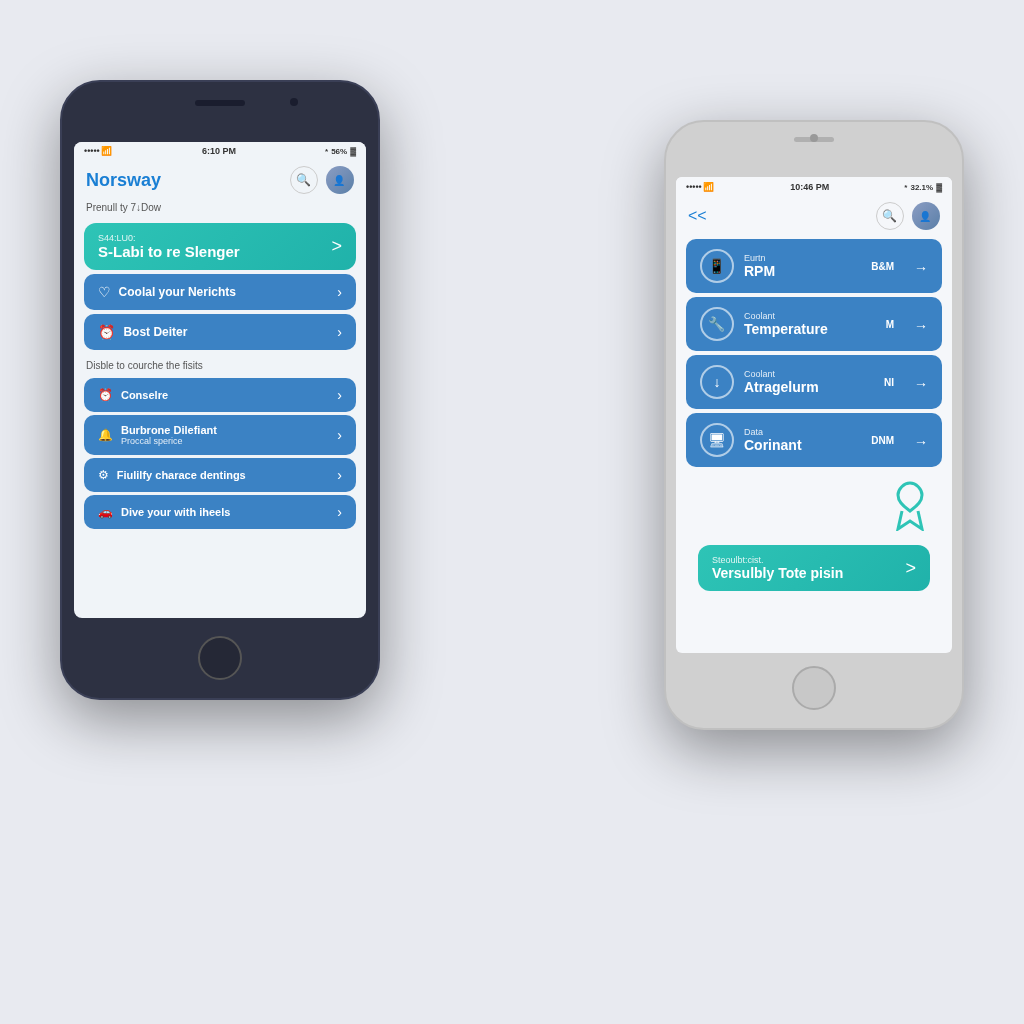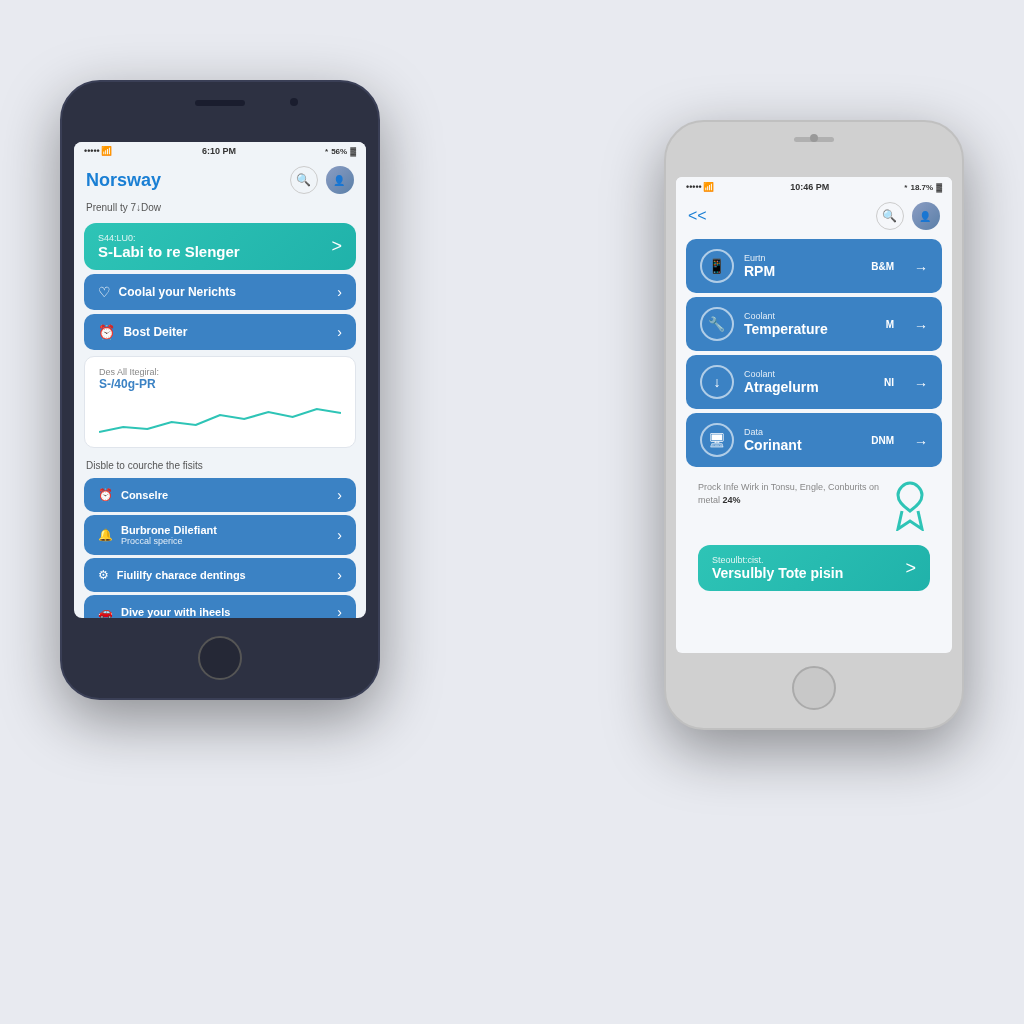--- a/index.html
+++ b/index.html
@@ -401,29 +401,20 @@
     </div>
 
     <div class="blue-item">
       <div class="blue-item-left">
         <span class="blue-item-icon">⏰</span>
         <span class="blue-item-label">Bost Deiter</span>
       </div>
       <span class="blue-item-chevron">›</span>
     </div>
 
-    <div class="chart-card">
-      <div class="chart-label">Des All Itegiral:</div>
-      <div class="chart-value">S-/40g-PR</div>
-      <div class="chart-area">
-        <svg class="chart-svg" viewBox="0 0 200 40" preserveAspectRatio="none">
-          <polyline points="0,35 20,30 40,32 60,25 80,28 100,18 120,22 140,15 160,20 180,12 200,16" fill="none" stroke="#2ec4b6" stroke-width="2"></polyline>
-        </svg>
-      </div>
-    </div>
 
     <div class="section-label">Disble to courche the fisits</div>
 
     <div class="list-item">
       <div class="list-item-left">
         <span class="list-item-icon">⏰</span>
         <div class="list-item-text">
           <div class="list-item-title">Conselre</div>
         </div>
       </div>
@@ -472,21 +463,21 @@
   <div class="screen">
 
     <div class="right-status-bar">
       <div class="status-bar-left">
         <span>•••••</span>
         <span>📶</span>
       </div>
       <div class="status-time">10:46 PM</div>
       <div class="status-right">
         <span>*</span>
-        <span>18.7%</span>
+        <span>32.1%</span>
         <span>▓</span>
       </div>
     </div>
 
     <div class="right-header">
       <div class="back-btn">&lt;&lt;</div>
       <div class="right-header-icons">
         <div class="search-icon-circle">🔍</div>
         <div class="avatar">👤</div>
       </div>
@@ -540,24 +531,20 @@
       </div>
     </div>
 
     <div class="info-box">
       <div style="overflow:hidden;">
 
         <svg class="teal-ribbon" viewBox="0 0 40 50">
           <path d="M20 2 C14 2, 8 8, 8 14 C8 20, 12 24, 20 30 C28 24, 32 20, 32 14 C32 8, 26 2, 20 2 Z" fill="none" stroke="#2ec4b6" stroke-width="3"></path>
           <path d="M12 30 L8 48 L20 40 L32 48 L28 30" fill="none" stroke="#2ec4b6" stroke-width="3"></path>
         </svg>
-        <div class="info-text">
-          <span>Prock Infe Wirk in Tonsu, Engle, Conburits on metal</span>
-          <span class="info-highlight">24%</span>
-        </div>
       </div>
     </div>
 
     <div class="cta-card">
       <div class="cta-text">
         <div class="cta-sublabel">Steoulbt:cist.</div>
         <div class="cta-title">Versulbly Tote pisin</div>
       </div>
       <div class="cta-chevron">&gt;</div>
     </div>

